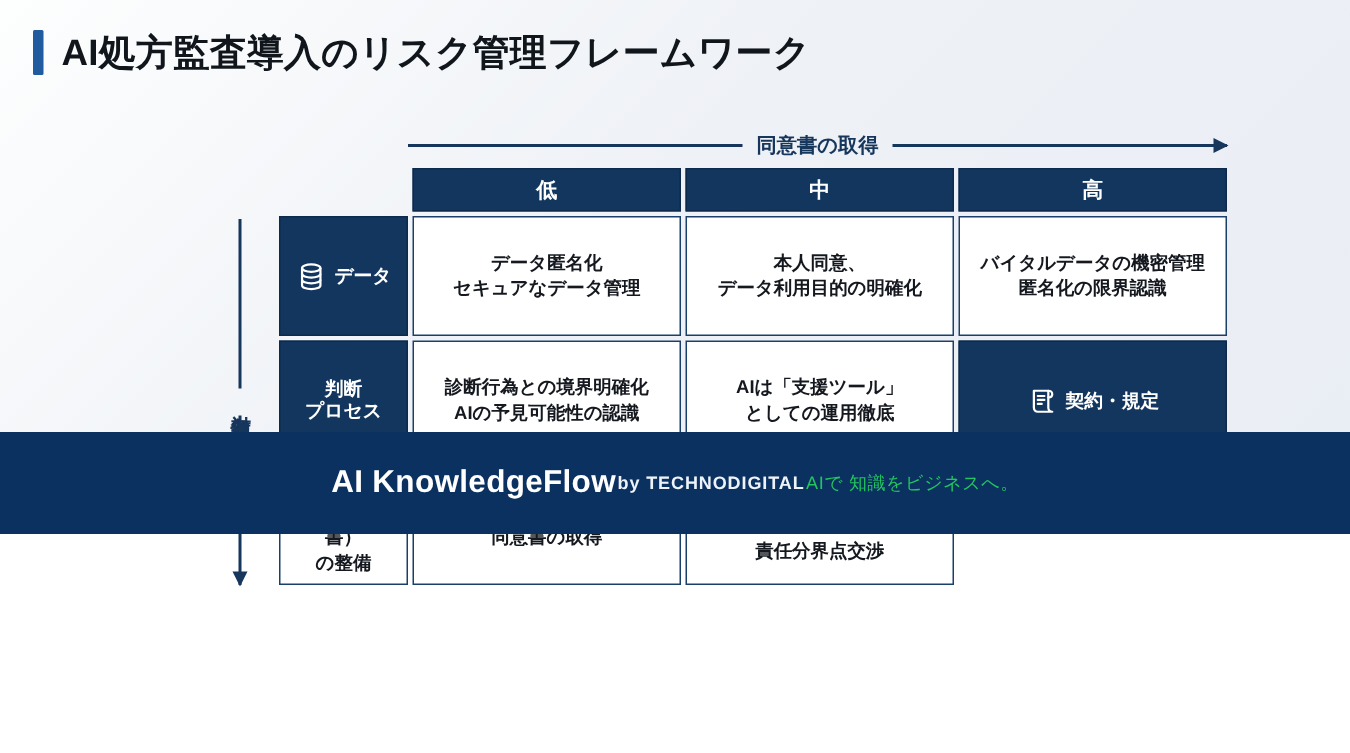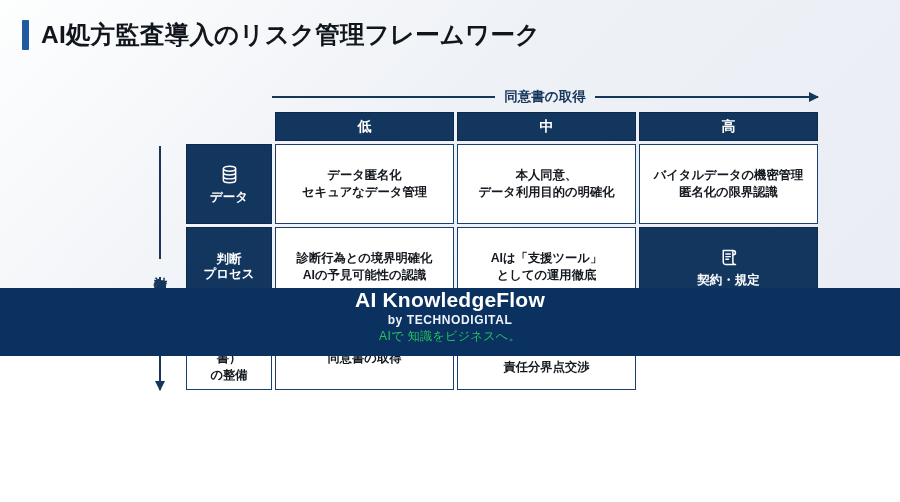--- a/index.html
+++ b/index.html
@@ -155,21 +155,21 @@
     font-size: 14px;
     font-weight: bold;
     border: 1px solid #0d2a4c;
     box-sizing: border-box;
   }
 
   .row-header {
     background: #13365f;
     color: #ffffff;
     display: flex;
-    flex-direction: column;
+    flex-direction: row;
     align-items: center;
     justify-content: center;
     gap: 5px;
     border: 1px solid #0d2a4c;
     box-sizing: border-box;
     padding: 4px 2px;
   }
   .row-header-icon {
     line-height: 0;
   }
@@ -200,22 +200,23 @@
   
   #footer {
     position: absolute;
     left: 0;
     bottom: 0;
     width: 900px;
     height: 68px;
     background: linear-gradient(180deg, #0d3straight 0%, #0b3160 100%);
     background: #0b3160;
     display: flex;
-    flex-direction: column;
-    align-items: center;
+    flex-direction: row;
+    align-items: center;
+    justify-content: center;
     gap: 1px;
   }
   #footer-brand {
     font-size: 21px;
     font-weight: bold;
     color: #ffffff;
     letter-spacing: 0.2px;
   }
   #footer-sub {
     font-size: 12px;

